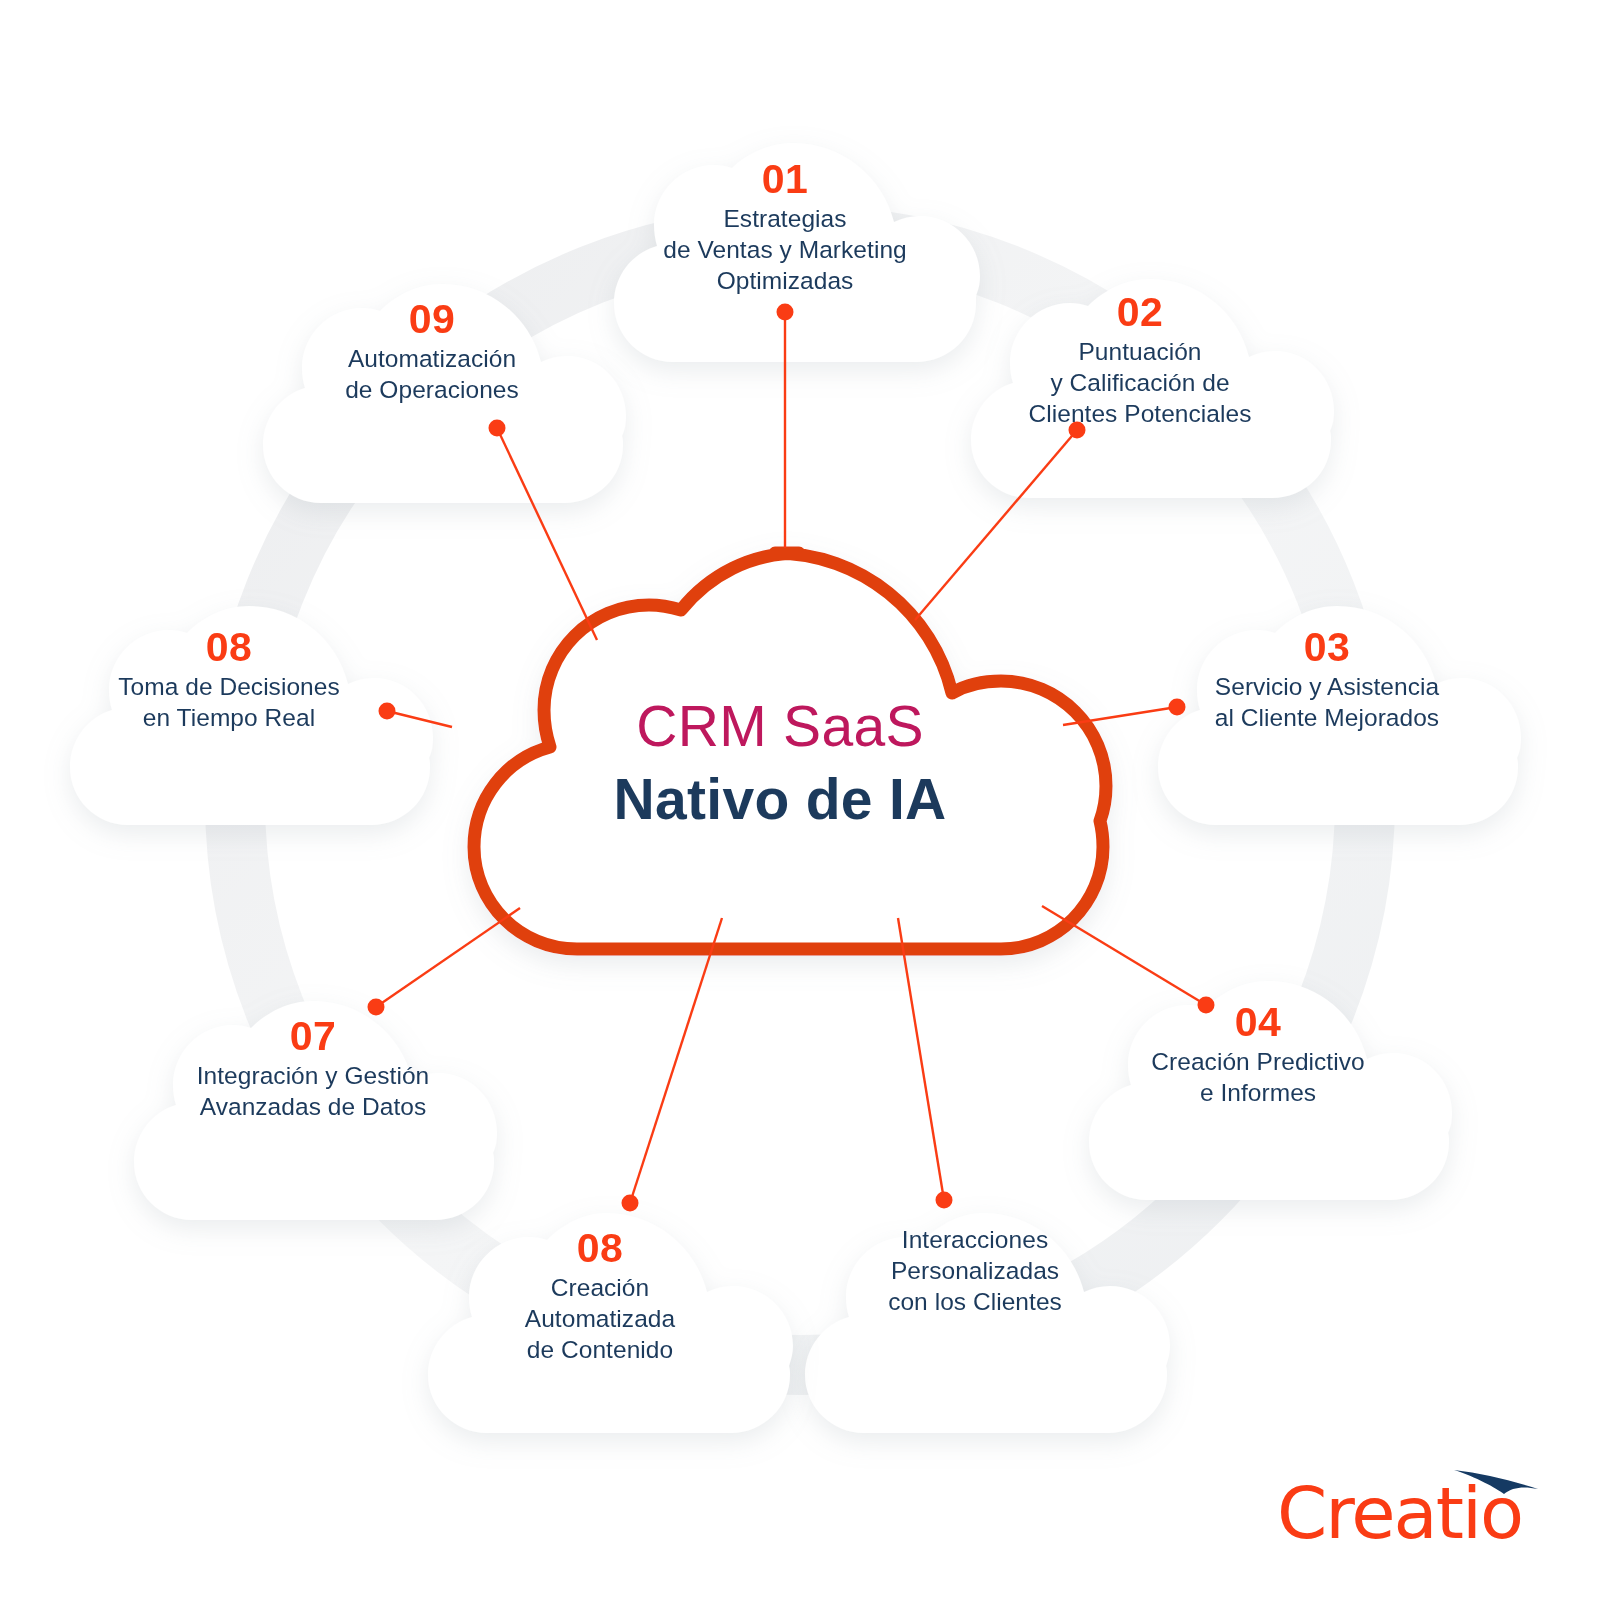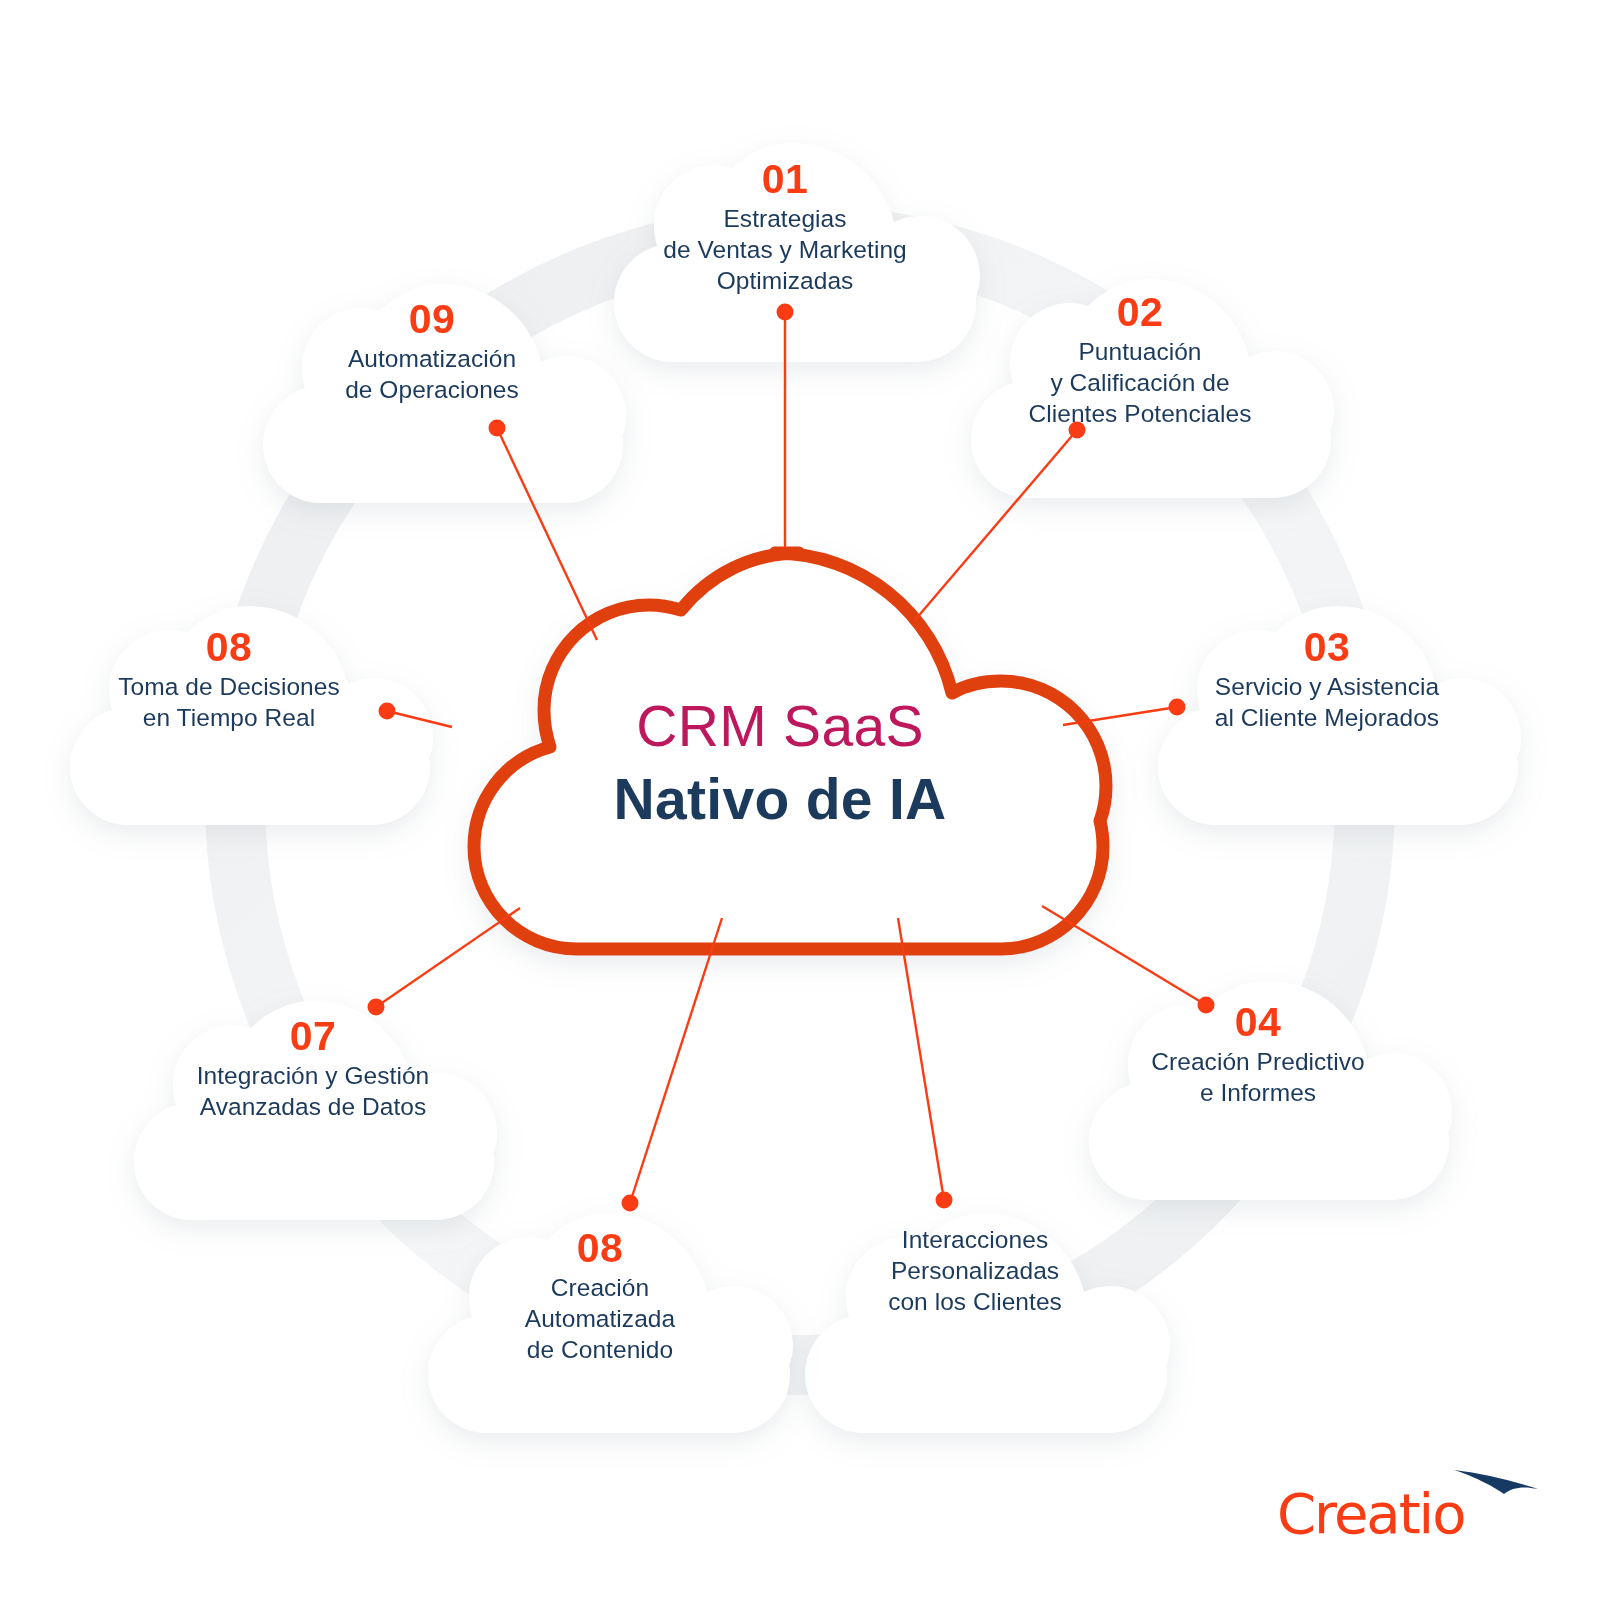--- a/index.html
+++ b/index.html
@@ -72,21 +72,21 @@
 
   #logo {
     position: absolute;
     z-index: 6;
     left: 1277px;
     top: 1466px;
     width: 300px;
     height: 95px;
   }
   #logo .word {
-    font-size: 56px;
+    font-size: 72px;
     line-height: 95px;
     color: #fa3c14;
     letter-spacing: -2px;
     font-family: "DejaVu Sans", sans-serif;
     font-weight: 400;
   }
   #logo .swoosh {
     position: absolute;
     left: 175px;
     top: -2px;

